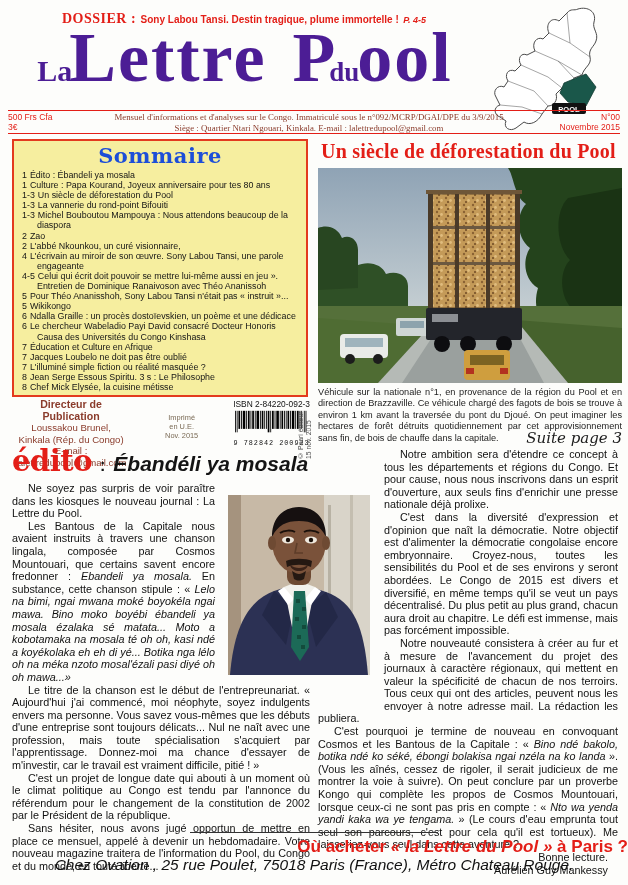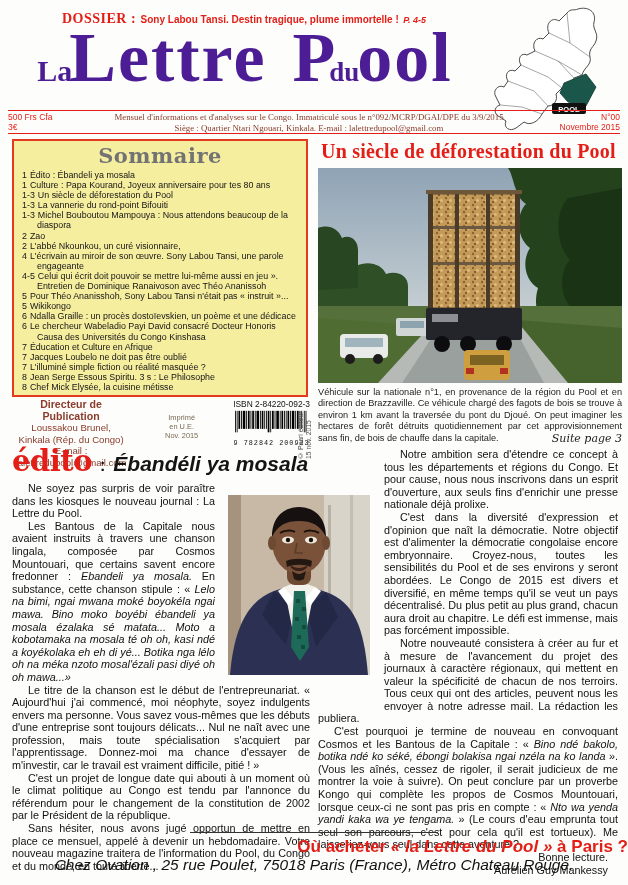--- a/index.html
+++ b/index.html
@@ -23,42 +23,42 @@
   
   .rule{position:absolute;left:8px;width:612px;height:1px;background:#e31e17;}
   .meta{position:absolute;left:8px;top:112px;width:612px;display:flex;align-items:flex-start;}
   .meta .price{color:#e31e17;font-size:8.5px;line-height:10px;width:70px;}
   .meta .mid{flex:1;text-align:center;color:#8a3b2b;font-size:8.8px;line-height:10.5px;
              font-family:"Liberation Serif",serif;}
   .meta .issue{color:#e31e17;font-size:8.5px;line-height:10px;width:80px;text-align:right;}
   
   .sommaire{position:absolute;left:12px;top:139px;width:296px;height:258px;background:#f6ee9f;
             border:2px solid #e33a1e;box-sizing:border-box;}
-  .sommaire h2{margin:2px 0 2px;text-align:center;color:#737373;font-size:21px;
+  .sommaire h2{margin:2px 0 2px;text-align:center;color:#1d4ed8;font-size:21px;
                font-family:"DejaVu Serif",serif;font-weight:bold;letter-spacing:.5px;}
   .som-list{margin:0 6px 0 8px;font-size:8.9px;line-height:10.1px;color:#151515;}
   .som-item{padding-left:15px;text-indent:-15px;}
   .som-num{margin-right:3px;}
   
   .pubrow{position:absolute;left:12px;top:399px;width:298px;display:flex;gap:34px;}
   .pub{width:162px;text-align:center;color:#8a3b2b;font-size:9.6px;line-height:11.5px;}
   .pub .t{font-weight:bold;font-size:10.6px;}
   .printed{width:48px;text-align:center;color:#7a6a55;font-size:7.4px;line-height:9px;padding-top:14px;}
   .isbnbox{width:78px;text-align:center;}
   .isbnbox .lab{font-size:8.4px;color:#111;white-space:nowrap;}
   .isbnbox .digits{font-family:"Liberation Mono",monospace;font-size:6.8px;letter-spacing:1px;color:#111;}
   .copyright{position:absolute;left:297px;top:399px;height:60px;display:flex;}
   .copyright span{writing-mode:vertical-rl;transform:rotate(180deg);font-size:6.8px;color:#4a4a4a;line-height:7.5px;}
   
   .defhead{position:absolute;left:321px;top:140px;color:#e31e17;font-family:"Liberation Serif",serif;
            font-weight:bold;font-size:20px;letter-spacing:.2px;white-space:nowrap;}
   .truck{position:absolute;left:318px;top:168px;width:304px;height:215px;}
   .caption{position:absolute;left:318px;top:387px;width:304px;font-size:9.2px;line-height:11.4px;
            text-align:justify;color:#1c1c1c;}
-  .caption .suite{float:right;font-style:italic;font-family:"DejaVu Serif",serif;font-size:11px;}
+  .caption .suite{float:right;font-style:italic;font-family:"DejaVu Serif",serif;font-size:15px;}
   
   .edhead{position:absolute;left:12px;top:444px;display:flex;align-items:baseline;white-space:nowrap;}
   .edhead .ed{color:#e31e17;font-family:"DejaVu Serif",serif;font-weight:bold;font-size:29px;letter-spacing:-.5px;}
   .edhead .co{font-weight:bold;font-size:16px;margin:0 8px 0 8px;}
   .edhead .ti{font-weight:bold;font-style:italic;font-size:21px;}
   .col{position:absolute;text-align:justify;font-size:10.8px;line-height:12.6px;color:#111;}
   .leftcol{left:12px;top:482px;width:298px;}
   .rightcol{left:318px;top:448px;width:300px;}
   .para{margin:0;text-indent:16px;}
   .it{font-style:italic;}

